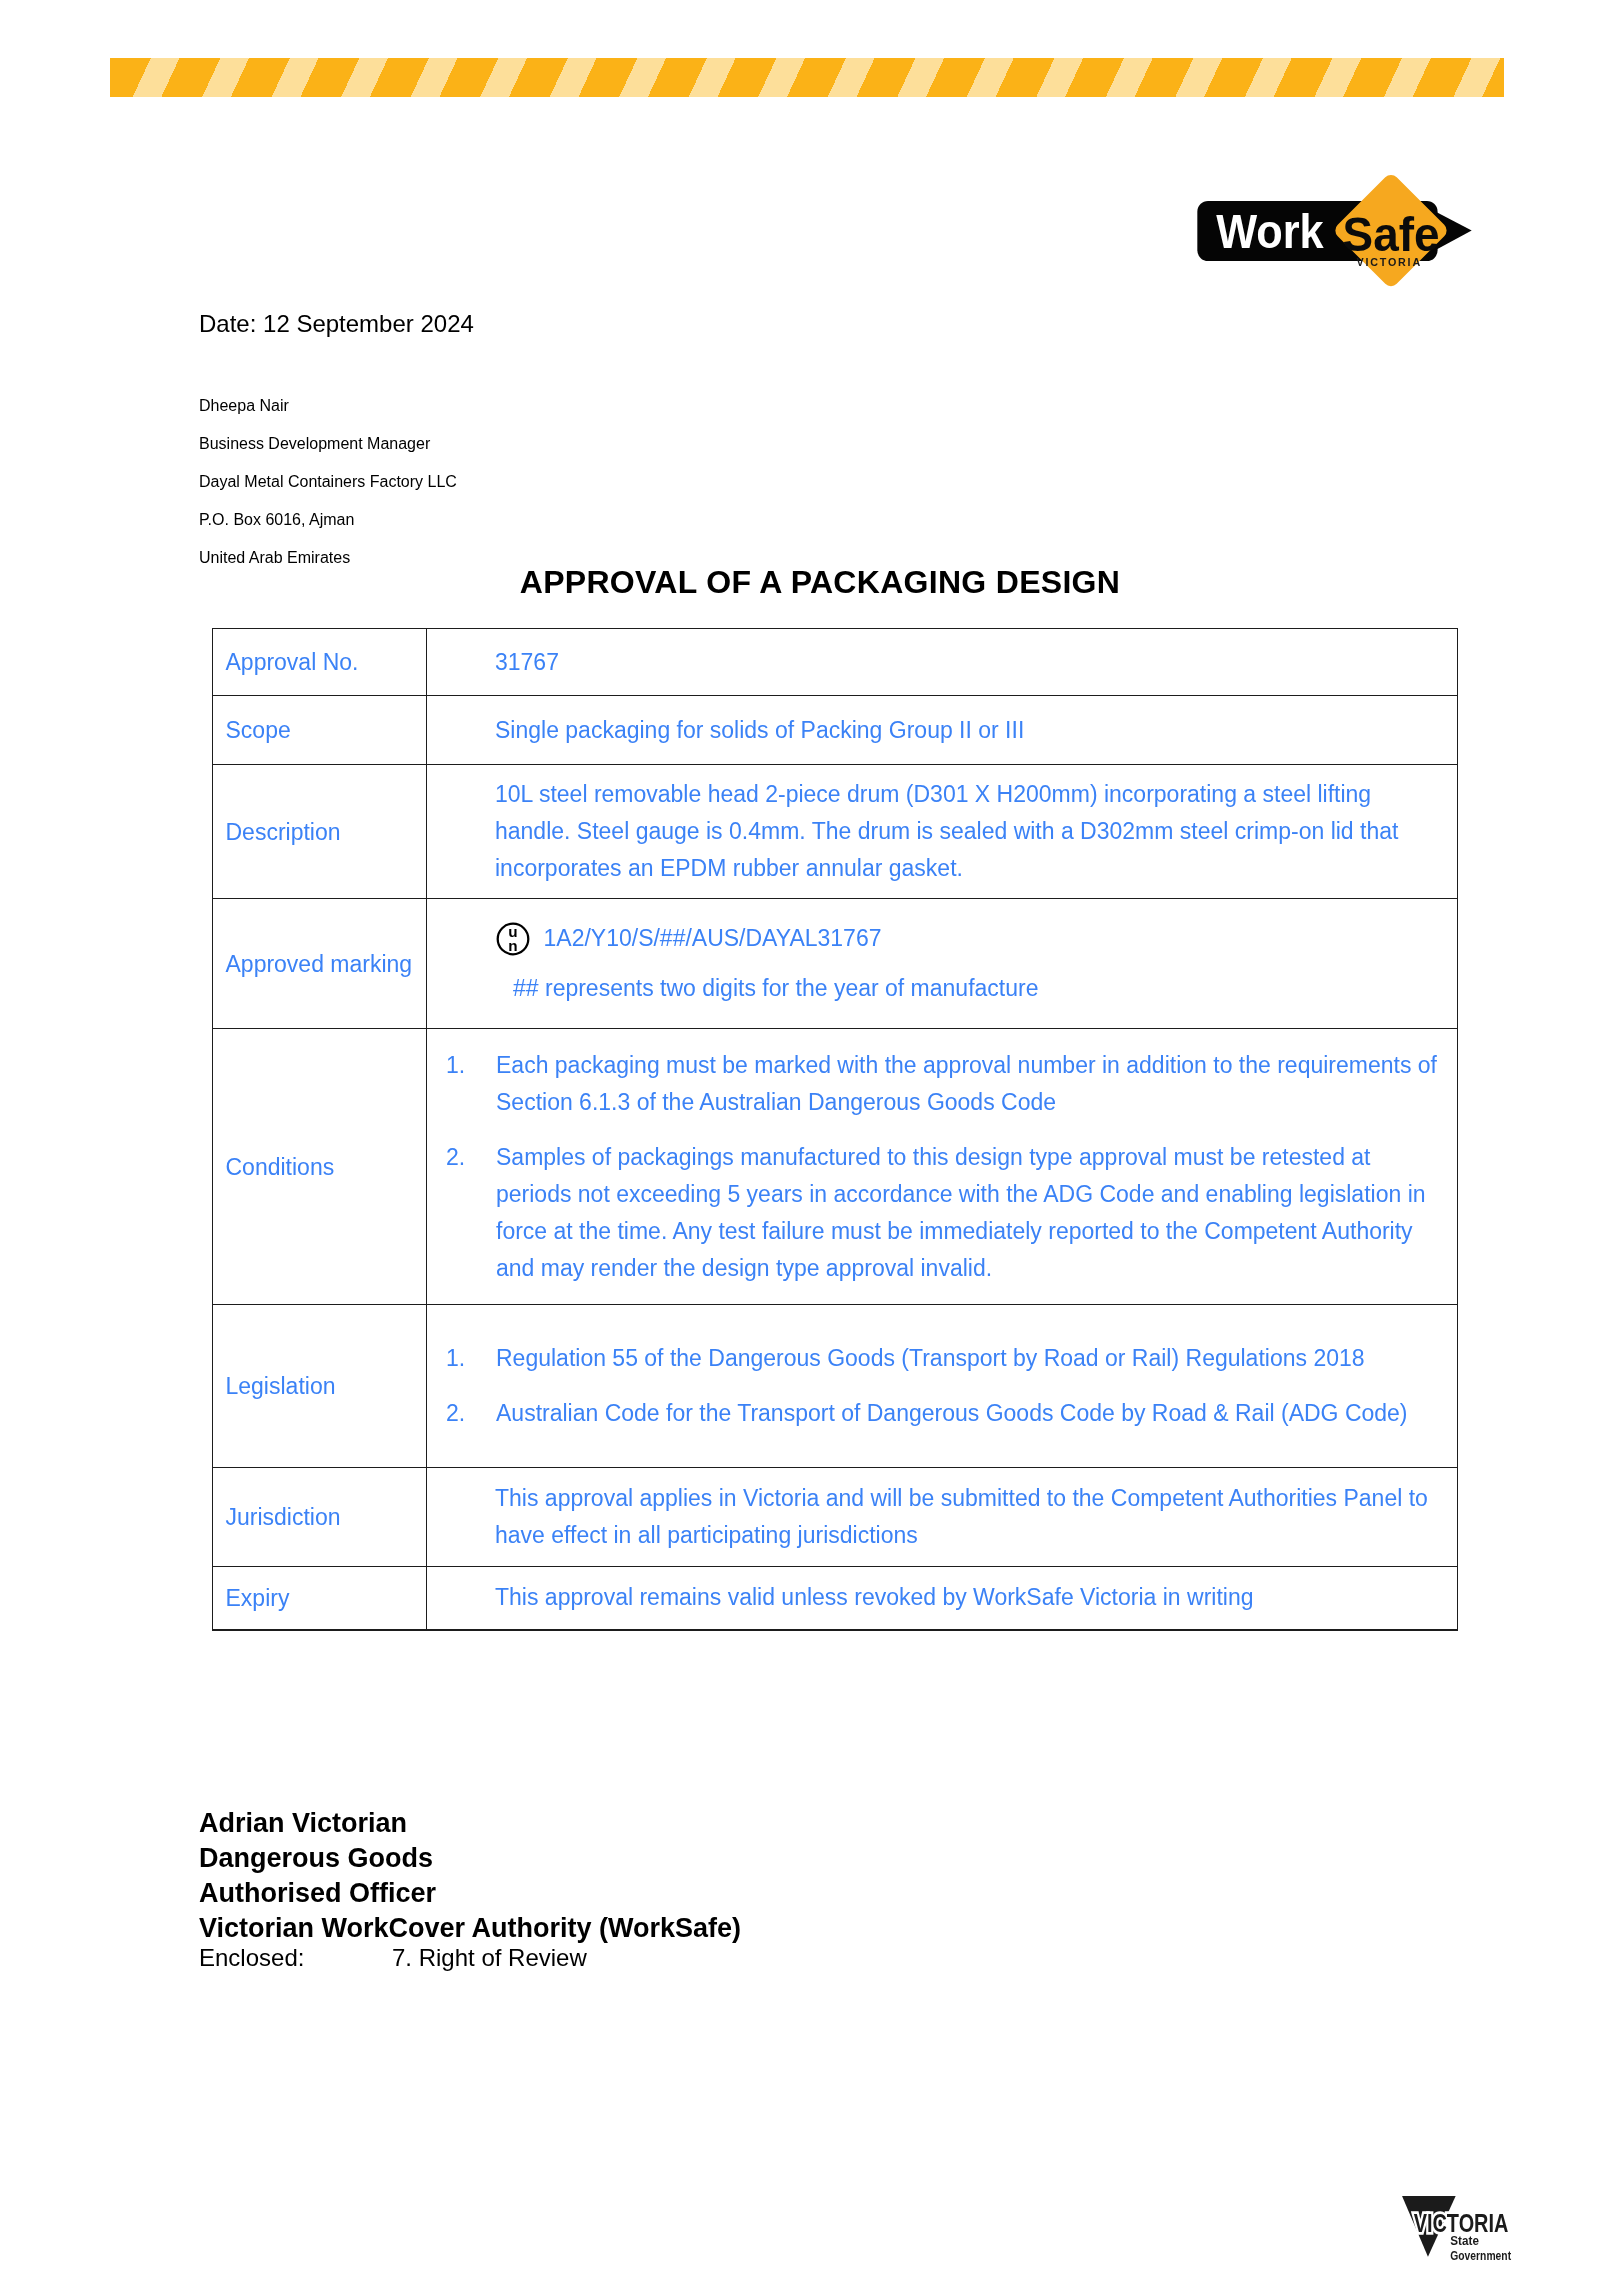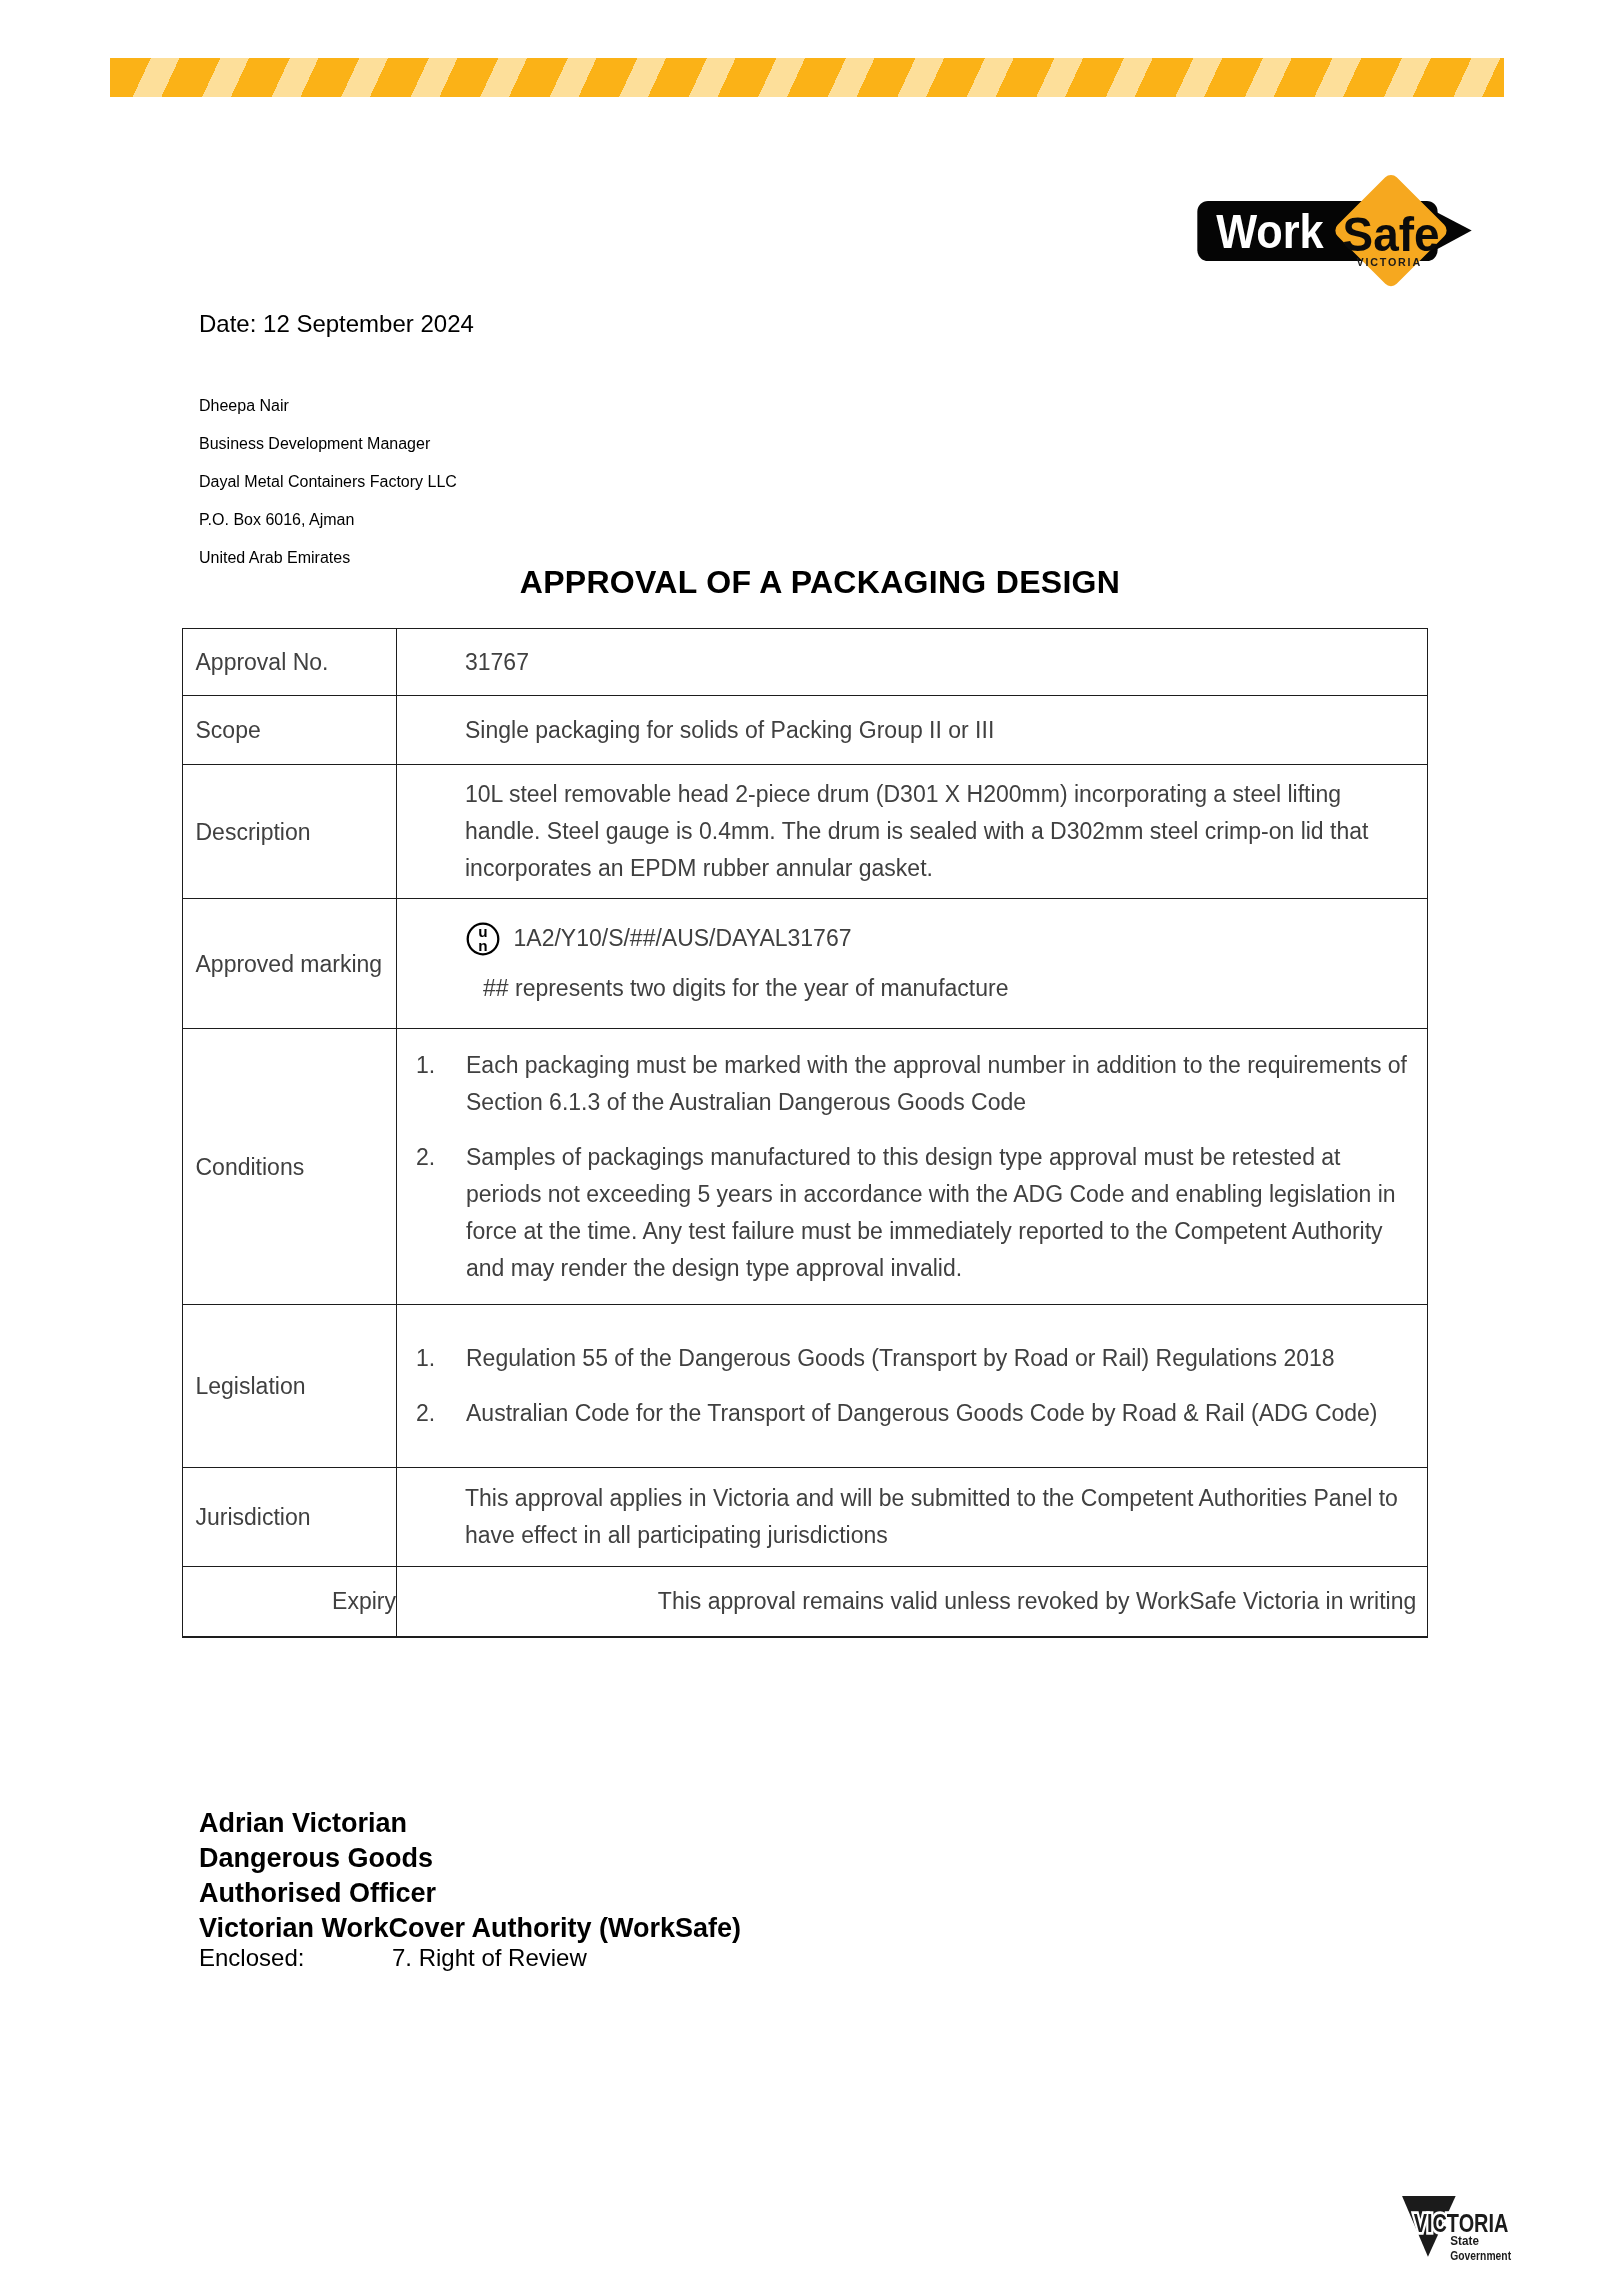--- a/index.html
+++ b/index.html
@@ -29,41 +29,41 @@
 
   
   .doc-title {
     position:absolute; left:197px; top:564px; width:1246px;
     text-align:center; font-size:32px; font-weight:bold; line-height:36px;
     letter-spacing:0.3px;
   }
 
   
   table.approval {
-    position:absolute; left:182px; top:628px; width:1246px;
+    position:absolute; left:212px; top:628px; width:1246px;
     border-collapse:collapse; table-layout:fixed;
-    font-size:23px; color:#404040;
+    font-size:23px; color:#3b82f6;
   }
   table.approval td { border:1.8px solid #1d1d1d; vertical-align:middle; }
   table.approval tr:last-child td { border-bottom-width:2.7px; }
   td.lbl { padding-left:12.5px; line-height:30px; }
   td.val { line-height:37px; }
   td.val.plain  { padding:9px 10.7px 9px 68px; }
   td.val.list   { padding:14.3px 10.7px 14.3px 19px; }
   td.val.marking{ padding:9px 10.7px 9px 68px; }
 
   tr.r0 { height:67px; }
   tr.r1 { height:69px; }
   tr.r2 { height:134px; }
   tr.r3 { height:64px; }
   tr.r4 { height:130px; }
   tr.r5 { height:276px; }
   tr.r6 { height:163px; }
   tr.r7 { height:99px; }
-  tr.r8 { height:70px;text-align:right; }
+  tr.r8 { height:63px; }
 
   .li { display:flex; align-items:flex-start; }
   .li + .li { margin-top:18px; }
   .li .num { flex:0 0 50px; }
   .li .litext { flex:1 1 auto; }
 
   .mark-line { display:flex; align-items:center; gap:12.5px; }
   .mark-line .un-svg { flex:0 0 36px; }
   .mark-note { margin-top:12.5px;margin-left:18px; }
 

